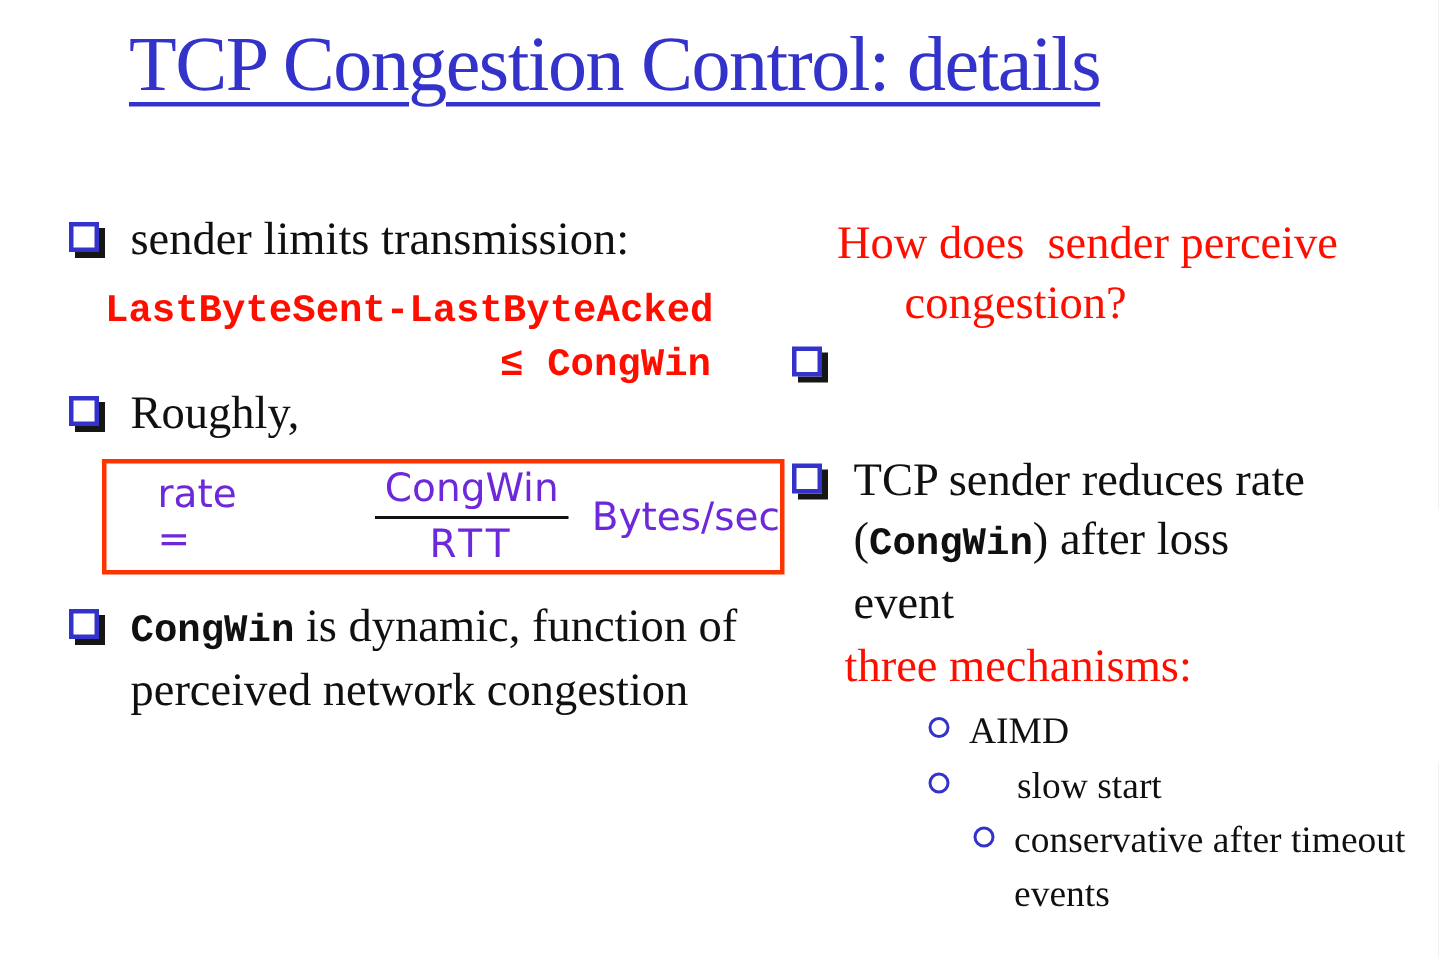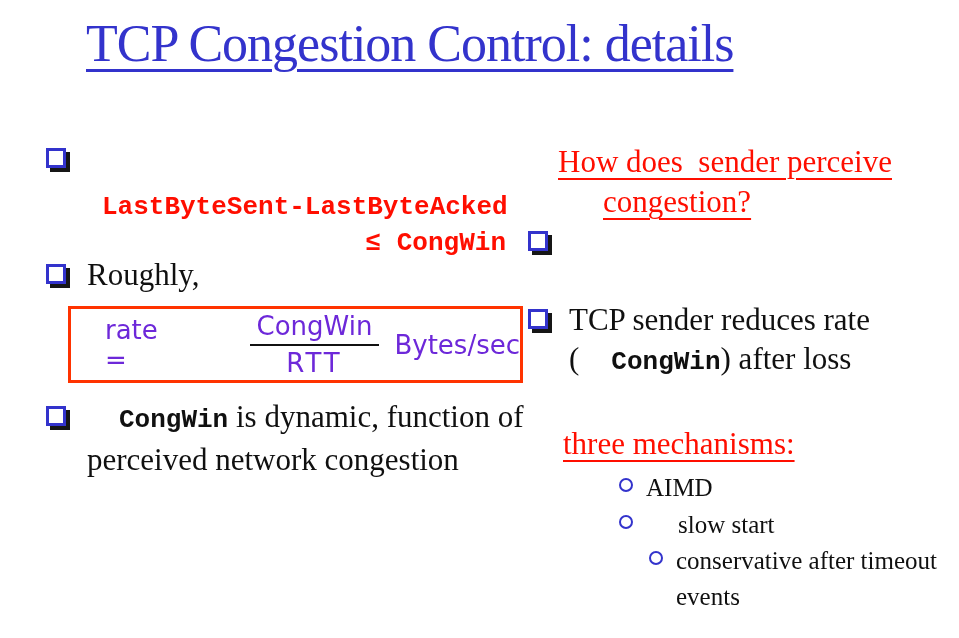--- a/index.html
+++ b/index.html
@@ -19,25 +19,25 @@
     flex:0 0 auto; width:14px; height:14px; background:#ffffff;
     border:3px solid var(--bullet_blue); box-shadow:4px 4px 0 #161616;
     margin:9px 21px 0 0;
   }
   .circ {
     flex:0 0 auto; width:10px; height:10px; border:2.5px solid var(--bullet_blue);
     border-radius:50%; margin:8px 13px 0 0; background:#ffffff;
   }
   .body { font-size:31px; line-height:39px; }
   .sub  { font-size:25px; line-height:36px; }
-  .code { font-family:"Liberation Mono","DejaVu Sans Mono",monospace; font-weight:bold;margin-left:32px; }
+  .code { font-family:"Liberation Mono","DejaVu Sans Mono",monospace; font-weight:bold; }
   .code-red { color:var(--accent_red); font-size:26px; line-height:35px; white-space:nowrap; }
   .inline-code { font-size:26px; color:#101010; }
   .redhead { color:var(--accent_red); font-size:31px; line-height:40px; }
-  .u { text-decoration:underline; text-decoration-thickness:2px; text-underline-offset:6px; }
+  .u { text-decoration-thickness:2px; text-underline-offset:6px; }
   .pre { white-space:pre; }
   .it { font-style:italic; }
   .rate-box {
     position:absolute; left:68px; top:306px; width:449px; height:71px;
     border:3px solid var(--box_border);
     display:flex; align-items:center;
     font-family:"DejaVu Sans", sans-serif; font-size:26px; color:#6d28d9;
   }
   .rate-lhs { margin-left:34px; }
   .frac { display:inline-flex; flex-direction:column; align-items:center; margin-left:86px; }
@@ -47,20 +47,21 @@
 </style>
 </head>
 <body>
 
 <div class="slide">
 
   <h1 class="title">TCP Congestion Control: details</h1>
 
   <div class="row" style="left:46px; top:139px; width:490px;">
     <span class="sq"></span>
+    <div class="body">sender limits transmission:</div>
   </div>
 
   <div class="abs code code-red" style="left:70px; top:190px;">LastByteSent-LastByteAcked</div>
 
   <div class="abs code code-red" style="left:70px; top:226px; width:404px; text-align:right;">≤ CongWin</div>
 
   <div class="row" style="left:46px; top:255px; width:400px;">
     <span class="sq"></span>
     <div class="body">Roughly,</div>
   </div>
@@ -89,20 +90,21 @@
 
   <div class="row" style="left:528px; top:222px; width:420px;">
     <span class="sq"></span>
   </div>
 
   <div class="row" style="left:528px; top:300px; width:420px;">
     <span class="sq"></span>
     <div class="body">
       <div>TCP sender reduces rate</div>
       <div><span>(</span><span class="code inline-code">CongWin</span><span>) after loss</span></div>
+      <div>event</div>
     </div>
   </div>
 
   <div class="abs redhead" style="left:563px; top:424px;">
     <span class="u">three mechanisms:</span>
   </div>
 
   <div class="row" style="left:619px; top:470px; width:330px;">
     <span class="circ"></span>
     <div class="sub">AIMD</div>

